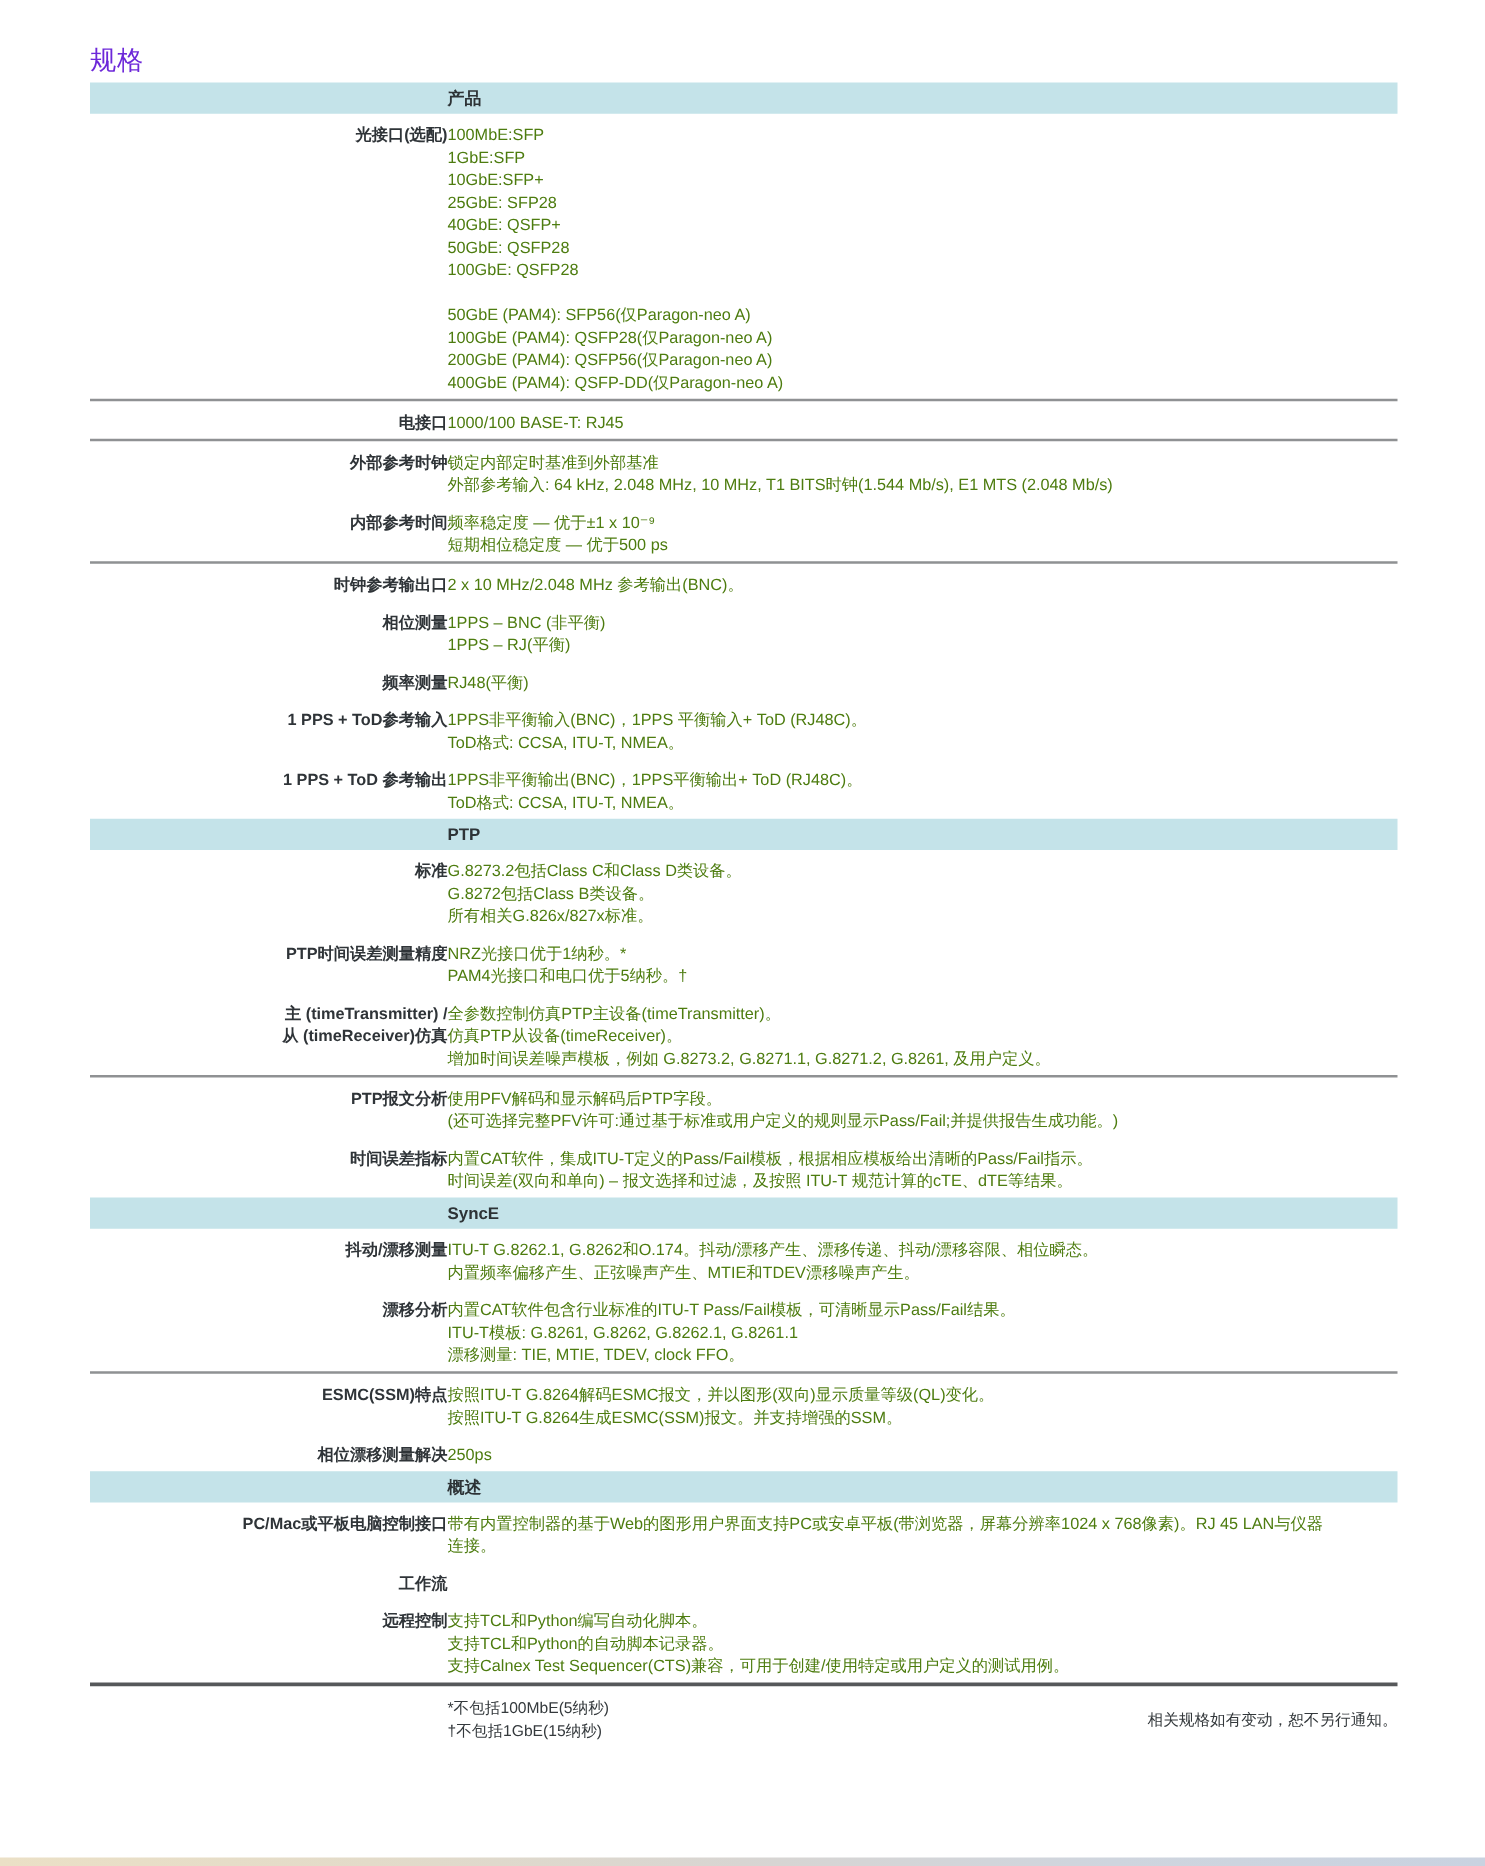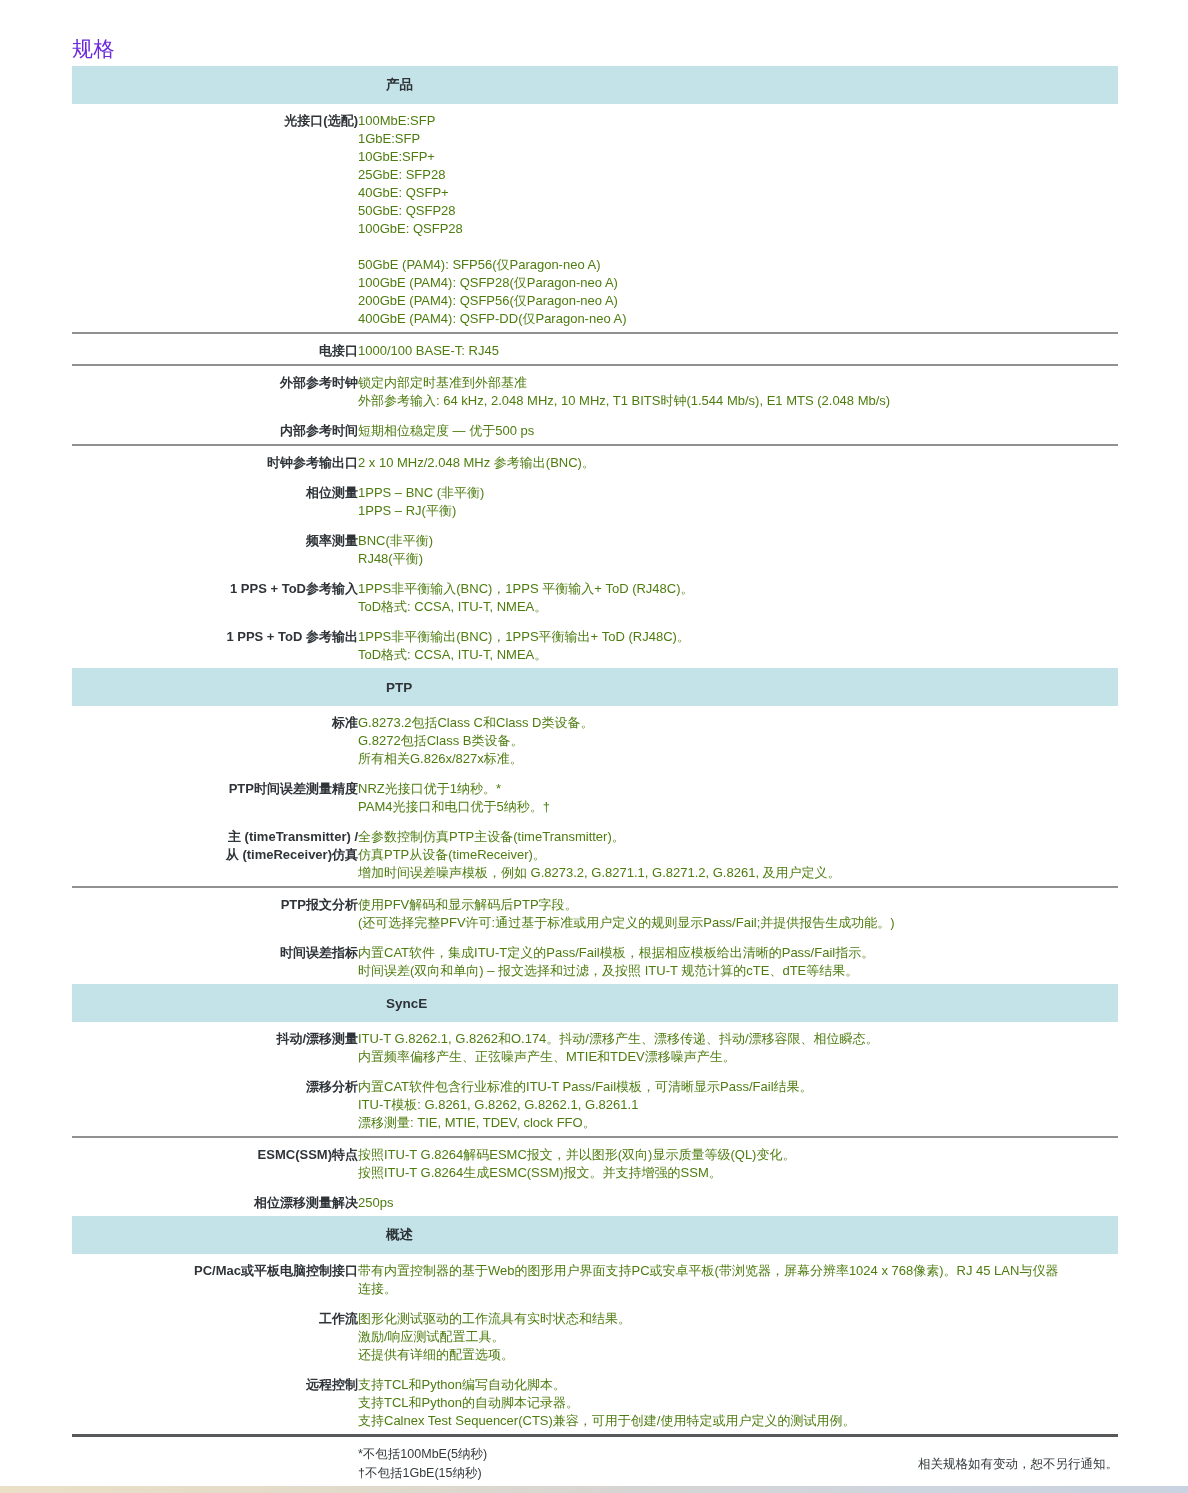--- a/index.html
+++ b/index.html
@@ -3,21 +3,21 @@
 <meta charset="utf-8">
 <style>
   html,body{margin:0;padding:0;}
   body{
     width:1188px;height:1493px;position:relative;background:#ffffff;
     font-family:"Liberation Sans","DejaVu Sans",sans-serif;
     color:#34383b;overflow:hidden;
   }
   .doc{position:absolute;left:72px;top:36px;width:1046px;}
   .page-title{font-size:21px;font-weight:400;color:#6d28d9;margin:0 0 5px 0;line-height:25px;letter-spacing:0.5px;}
-  .section-bar{background:#c4e3e9;height:38px;display:flex;align-items:center;padding-left:28px;}
+  .section-bar{background:#c4e3e9;height:25px;display:flex;align-items:center;}
   .section-bar span{margin-left:286px;font-weight:700;font-size:13.5px;color:#2d3336;}
   .row{display:flex;padding:8px 0 4px 0;}
   .row .label{flex:0 0 286px;width:286px;box-sizing:border-box;padding-left:6px;font-weight:700;font-size:13px;line-height:18px;color:#2f3438;text-align:right;}
   .row .value{flex:1;font-size:13px;line-height:18px;color:#4d7c0f;}
   .rule{border-top:2px solid #8f9193;height:0;}
   .rule-thick{border-top:3px solid #56585a;height:0;}
   .footnotes{display:flex;padding-top:8px;}
   .footnotes .notes{margin-left:286px;font-size:12.5px;line-height:19px;color:#34393c;}
   .footnotes .disclaimer{margin-left:auto;font-size:12.5px;color:#34393c;align-self:center;}
   .bottom-strip{position:absolute;left:0;bottom:0;width:1188px;height:7px;
@@ -68,20 +68,21 @@
         <div class="value">
           <div>锁定内部定时基准到外部基准</div>
           <div>外部参考输入: 64 kHz, 2.048 MHz, 10 MHz, T1 BITS时钟(1.544 Mb/s), E1 MTS (2.048 Mb/s)</div>
         </div>
       </div>
       <div class="row">
         <div class="label">
           <div>内部参考时间</div>
         </div>
         <div class="value">
+          <div>频率稳定度 — 优于±1 x 10⁻⁹</div>
           <div>短期相位稳定度 — 优于500 ps</div>
         </div>
       </div>
       <div class="rule"></div>
       <div class="row">
         <div class="label">
           <div>时钟参考输出口</div>
         </div>
         <div class="value">
           <div>2 x 10 MHz/2.048 MHz 参考输出(BNC)。</div>
@@ -94,21 +95,20 @@
         <div class="value">
           <div>1PPS – BNC (非平衡)</div>
           <div>1PPS – RJ(平衡)</div>
         </div>
       </div>
       <div class="row">
         <div class="label">
           <div>频率测量</div>
         </div>
         <div class="value">
-          <div>BNC(非平衡)</div>
           <div>RJ48(平衡)</div>
         </div>
       </div>
       <div class="row">
         <div class="label">
           <div>1 PPS + ToD参考输入</div>
         </div>
         <div class="value">
           <div>1PPS非平衡输入(BNC)，1PPS 平衡输入+ ToD (RJ48C)。</div>
           <div>ToD格式: CCSA, ITU-T, NMEA。</div>
@@ -223,25 +223,20 @@
           <div>PC/Mac或平板电脑控制接口</div>
         </div>
         <div class="value">
           <div>带有内置控制器的基于Web的图形用户界面支持PC或安卓平板(带浏览器，屏幕分辨率1024 x 768像素)。RJ 45 LAN与仪器</div>
           <div>连接。</div>
         </div>
       </div>
       <div class="row">
         <div class="label">
           <div>工作流</div>
-        </div>
-        <div class="value">
-          <div>图形化测试驱动的工作流具有实时状态和结果。</div>
-          <div>激励/响应测试配置工具。</div>
-          <div>还提供有详细的配置选项。</div>
         </div>
       </div>
       <div class="row">
         <div class="label">
           <div>远程控制</div>
         </div>
         <div class="value">
           <div>支持TCL和Python编写自动化脚本。</div>
           <div>支持TCL和Python的自动脚本记录器。</div>
           <div>支持Calnex Test Sequencer(CTS)兼容，可用于创建/使用特定或用户定义的测试用例。</div>

